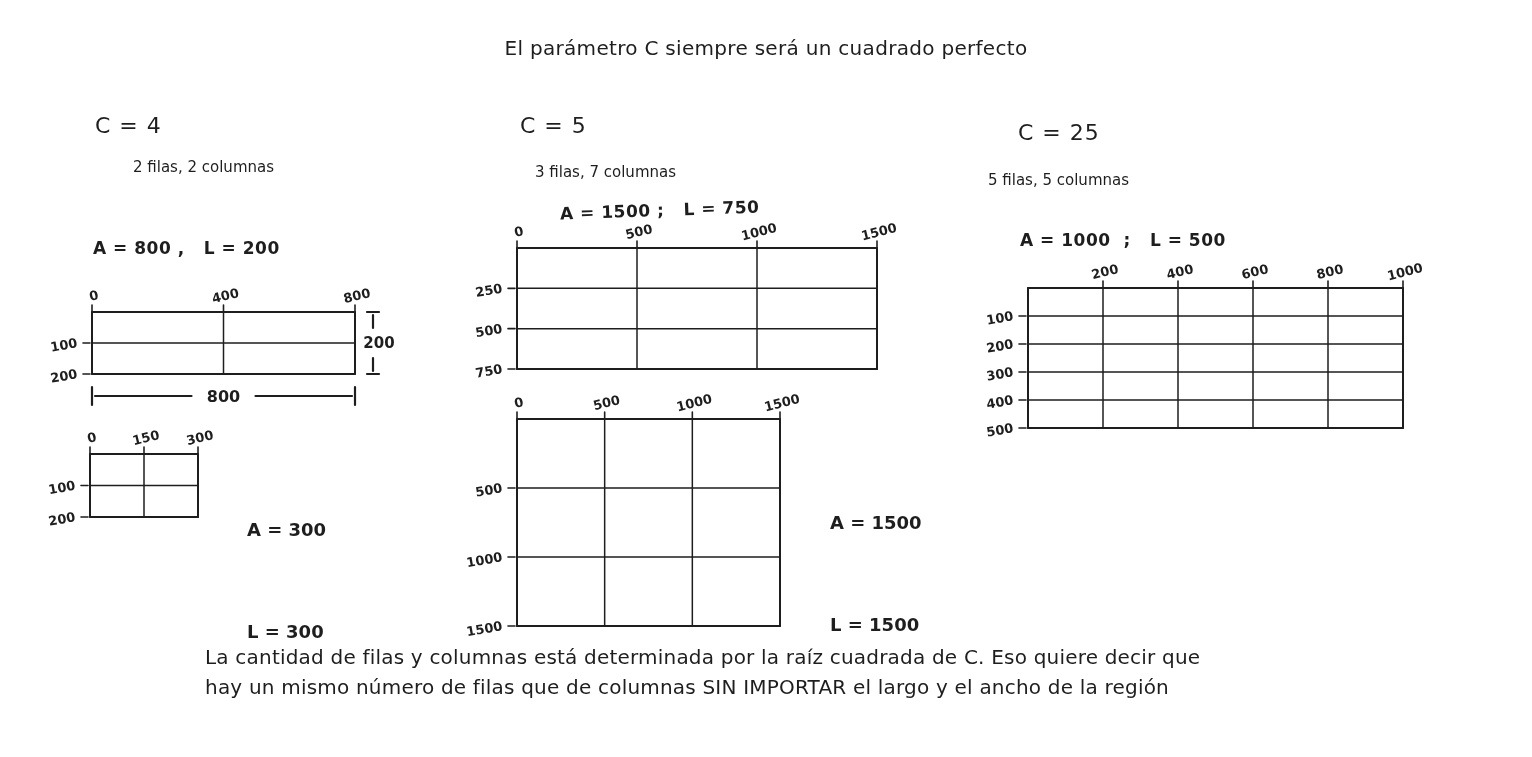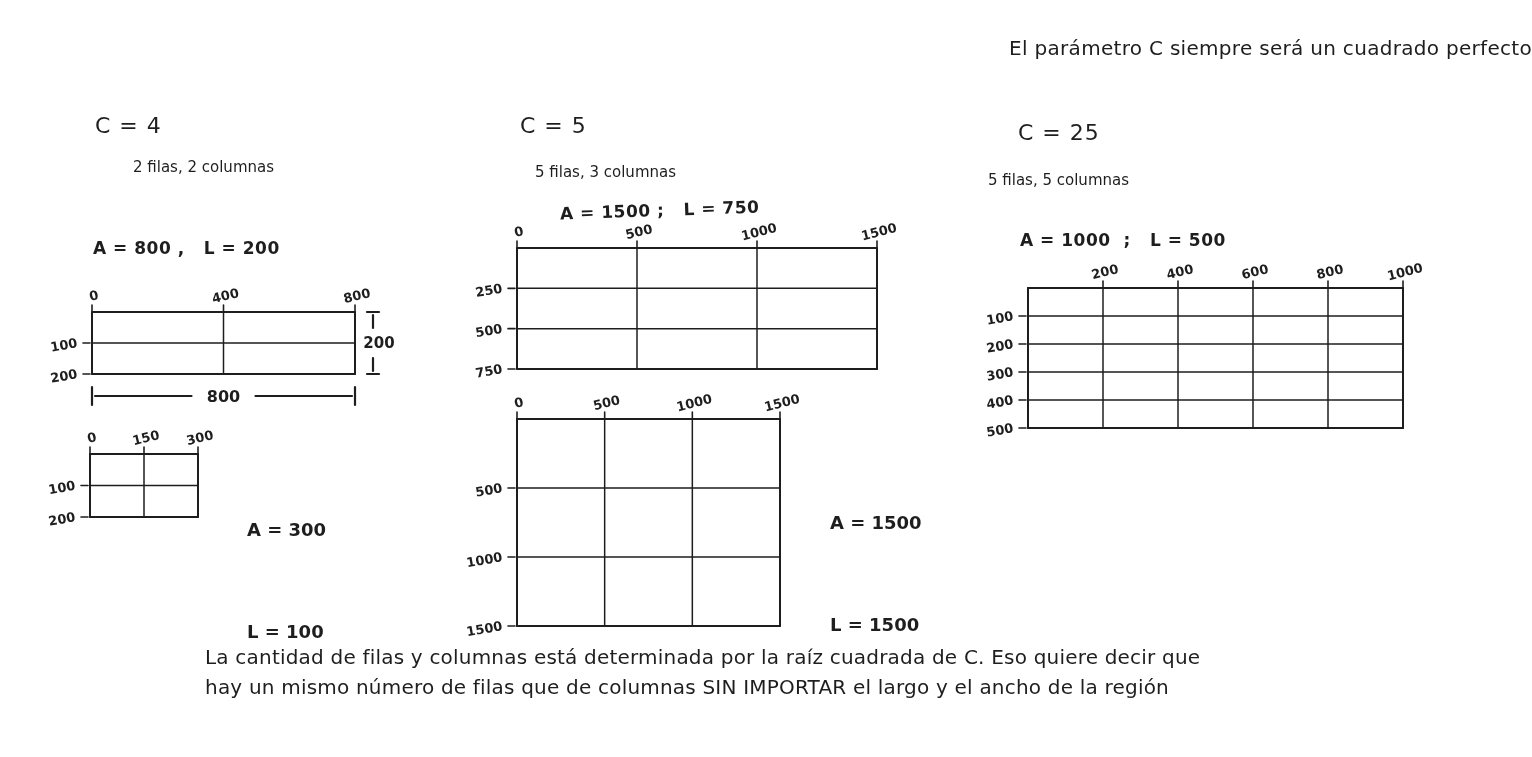--- a/index.html
+++ b/index.html
@@ -1,21 +1,21 @@
 <!DOCTYPE html>
 <html><head>
 <meta charset="utf-8">
 <style>
   html,body{margin:0;padding:0}
   body{
     width:1532px;height:757px;background:#ffffff;position:relative;overflow:hidden;
     font-family:"DejaVu Sans",sans-serif;color:#1e1e1e;
   }
   .abs{position:absolute}
-  .title{width:100%;text-align:right;font-size:20px;letter-spacing:.3px}
+  .title{width:100%;text-align:center;font-size:20px;letter-spacing:.3px}
   .heading{font-size:22px;letter-spacing:1px}
   .sub{font-size:15px}
   .params{font-size:17px;font-weight:bold;white-space:pre;letter-spacing:.5px}
   .annot{font-size:18px;font-weight:bold;line-height:34px;white-space:pre}
   .annot div{margin:0}
   .footer-line{font-size:20px;letter-spacing:.2px;white-space:pre}
   .grid-box svg{display:block;overflow:visible}
   svg text{font-family:"DejaVu Sans",sans-serif}
 </style>
 </head>
@@ -74,25 +74,25 @@
       <text x="151" y="16" fill="#1e1e1e" font-size="13" font-weight="bold" text-anchor="middle" transform="rotate(-14 151 16)">300</text>
       <line x1="31" y1="59.5" x2="38" y2="59.5" stroke="#1e1e1e" stroke-width="1.6" stroke-linecap="round"></line>
       <text x="26" y="63.5" fill="#1e1e1e" font-size="13" font-weight="bold" text-anchor="end" transform="rotate(-10 26 63.5)">100</text>
       <line x1="31" y1="91" x2="38" y2="91" stroke="#1e1e1e" stroke-width="1.6" stroke-linecap="round"></line>
       <text x="26" y="95" fill="#1e1e1e" font-size="13" font-weight="bold" text-anchor="end" transform="rotate(-10 26 95)">200</text>
     </svg>
   </div>
 
 <div class="abs annot" style="left:247px;top:445px">
   <div>A = 300</div>
-  <div>L = 100</div>
+  <div>L = 300</div>
 </div>
 
 <div class="abs heading" style="left:520px;top:113px">C = 5</div>
-<div class="abs sub" style="left:535px;top:163px">5 filas, 3 columnas</div>
+<div class="abs sub" style="left:535px;top:163px">3 filas, 7 columnas</div>
 <div class="abs params" style="left:560px;top:200px;transform:rotate(-2deg)">A = 1500 ;   L = 750</div>
 
 <div class="abs grid-box" style="left:471px;top:218px">
     <svg width="448" height="163">
       <line x1="46" y1="30" x2="406" y2="30" stroke="#1e1e1e" stroke-width="2" stroke-linecap="round"></line>
       <line x1="46" y1="151" x2="406" y2="151" stroke="#1e1e1e" stroke-width="2" stroke-linecap="round"></line>
       <line x1="46" y1="30" x2="46" y2="151" stroke="#1e1e1e" stroke-width="2" stroke-linecap="round"></line>
       <line x1="406" y1="30" x2="406" y2="151" stroke="#1e1e1e" stroke-width="2" stroke-linecap="round"></line>
       <line x1="166" y1="30" x2="166" y2="151" stroke="#1e1e1e" stroke-width="1.5" stroke-linecap="round"></line>
       <line x1="286" y1="30" x2="286" y2="151" stroke="#1e1e1e" stroke-width="1.5" stroke-linecap="round"></line>

